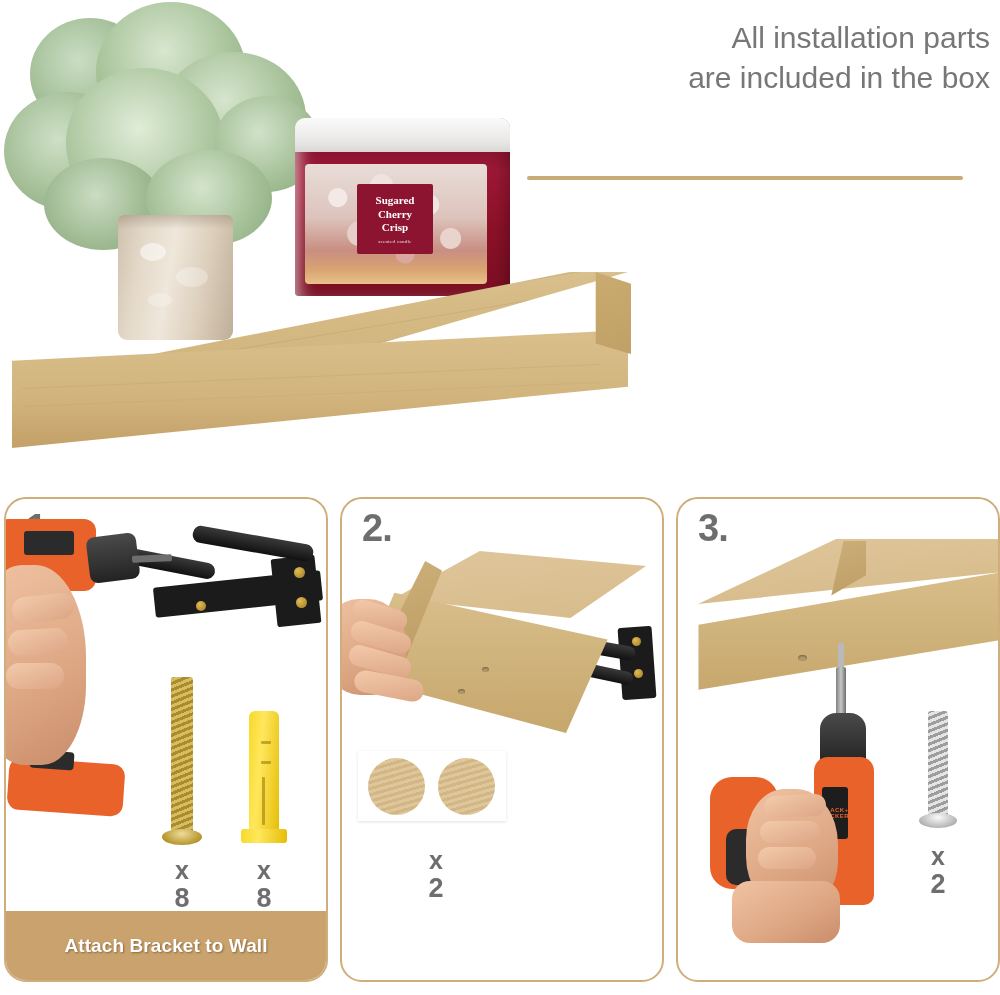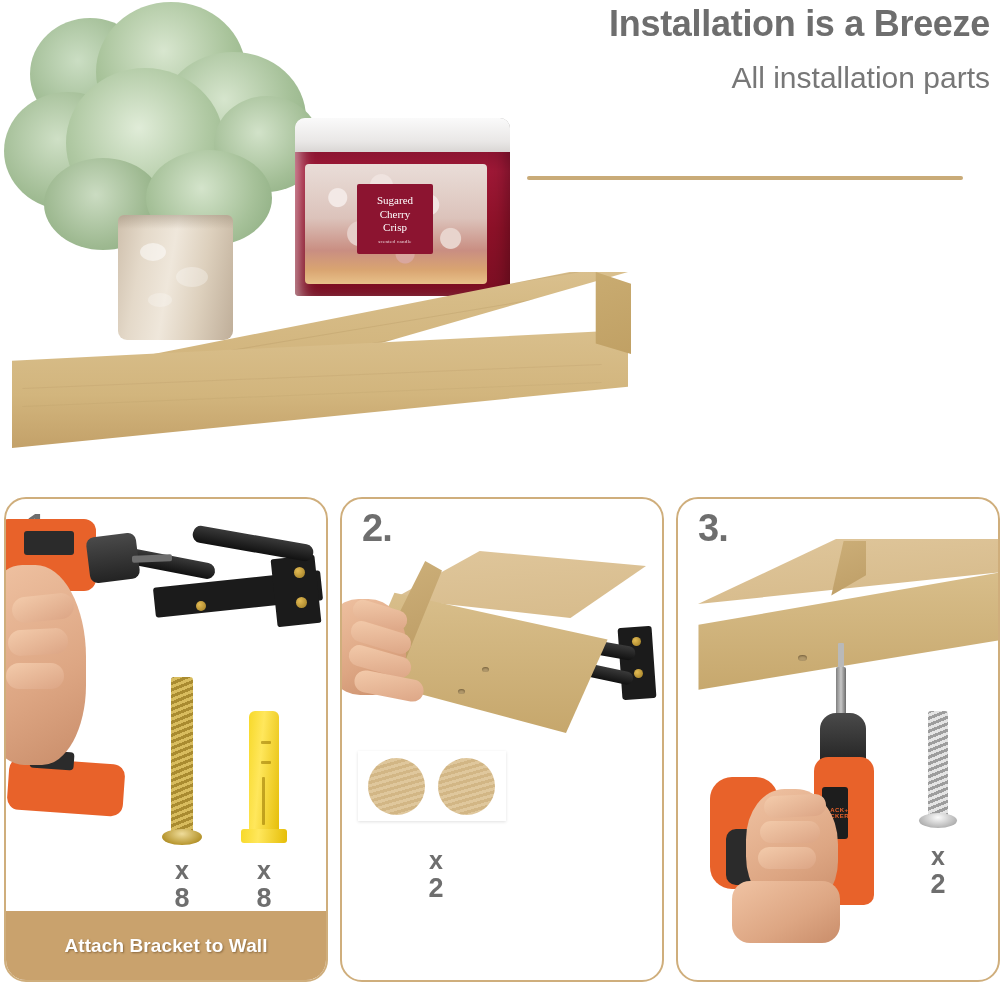--- a/index.html
+++ b/index.html
@@ -64,21 +64,21 @@
       radial-gradient(circle at 80% 62%,#e8d4cd 0 10px,transparent 11px),
       radial-gradient(circle at 55% 75%,#d9a79e 0 9px,transparent 10px),
       linear-gradient(180deg,#e9ddd8 0%,#dcc3bb 45%,#c98e82 72%,#d9a471 88%,#e8c18a 100%);
   }
   #candle-label{
     position:absolute;left:62px;top:66px;width:76px;height:70px;
     background:#8c1430;border-radius:2px;color:#ffffff;text-align:center;
     display:flex;flex-direction:column;align-items:center;justify-content:center;
     font-family:"Liberation Serif", serif;
   }
-  #candle-label .lt{font-size:11px;font-weight:normal;line-height:1.25;}
+  #candle-label .lt{font-size:11px;font-weight:bold;line-height:1.25;}
   #candle-label .ls{font-size:5px;margin-top:4px;opacity:.85;letter-spacing:.3px;}
 
   
   #shelf-top{
     position:absolute;left:12px;top:272px;width:616px;height:110px;
     background:linear-gradient(178deg,#dcc393 0%,#d6bb86 35%,#cfb178 100%);
     clip-path:polygon(90.5% 0%, 100% 0%, 38% 100%, 0% 100%);
     box-shadow:none;
   }
   #shelf-face{
@@ -227,23 +227,23 @@
     <div class="grain" style="left:20px;top:66px;width:540px;transform:rotate(-9.5deg);"></div>
     <div class="grain" style="left:10px;top:86px;width:520px;transform:rotate(-9.5deg);"></div>
   </div>
   <div id="shelf-face">
     <div class="grain" style="left:10px;top:46px;width:580px;transform:rotate(-2.4deg);opacity:.7;"></div>
     <div class="grain" style="left:10px;top:64px;width:580px;transform:rotate(-2.4deg);opacity:.5;"></div>
   </div>
   <div id="shelf-right"></div>
 
   <div id="headline-block">
-    <h1 id="main-title">Installation is a Breeze</h1>
     <p id="subtitle">
       <span>All installation parts</span><br>
+      <span>are included in the box</span>
     </p>
   </div>
   <div id="divider"></div>
 </div>
 
 <div class="panel" id="panel-1">
   <div class="panel-number">1.</div>
 
   <div class="bracket-bar" style="left:148px;top:80px;width:168px;height:30px;transform:rotate(-6deg);"></div>
   <div class="bracket-bar" style="left:268px;top:58px;width:44px;height:68px;transform:rotate(-6deg);border-radius:2px;"></div>

